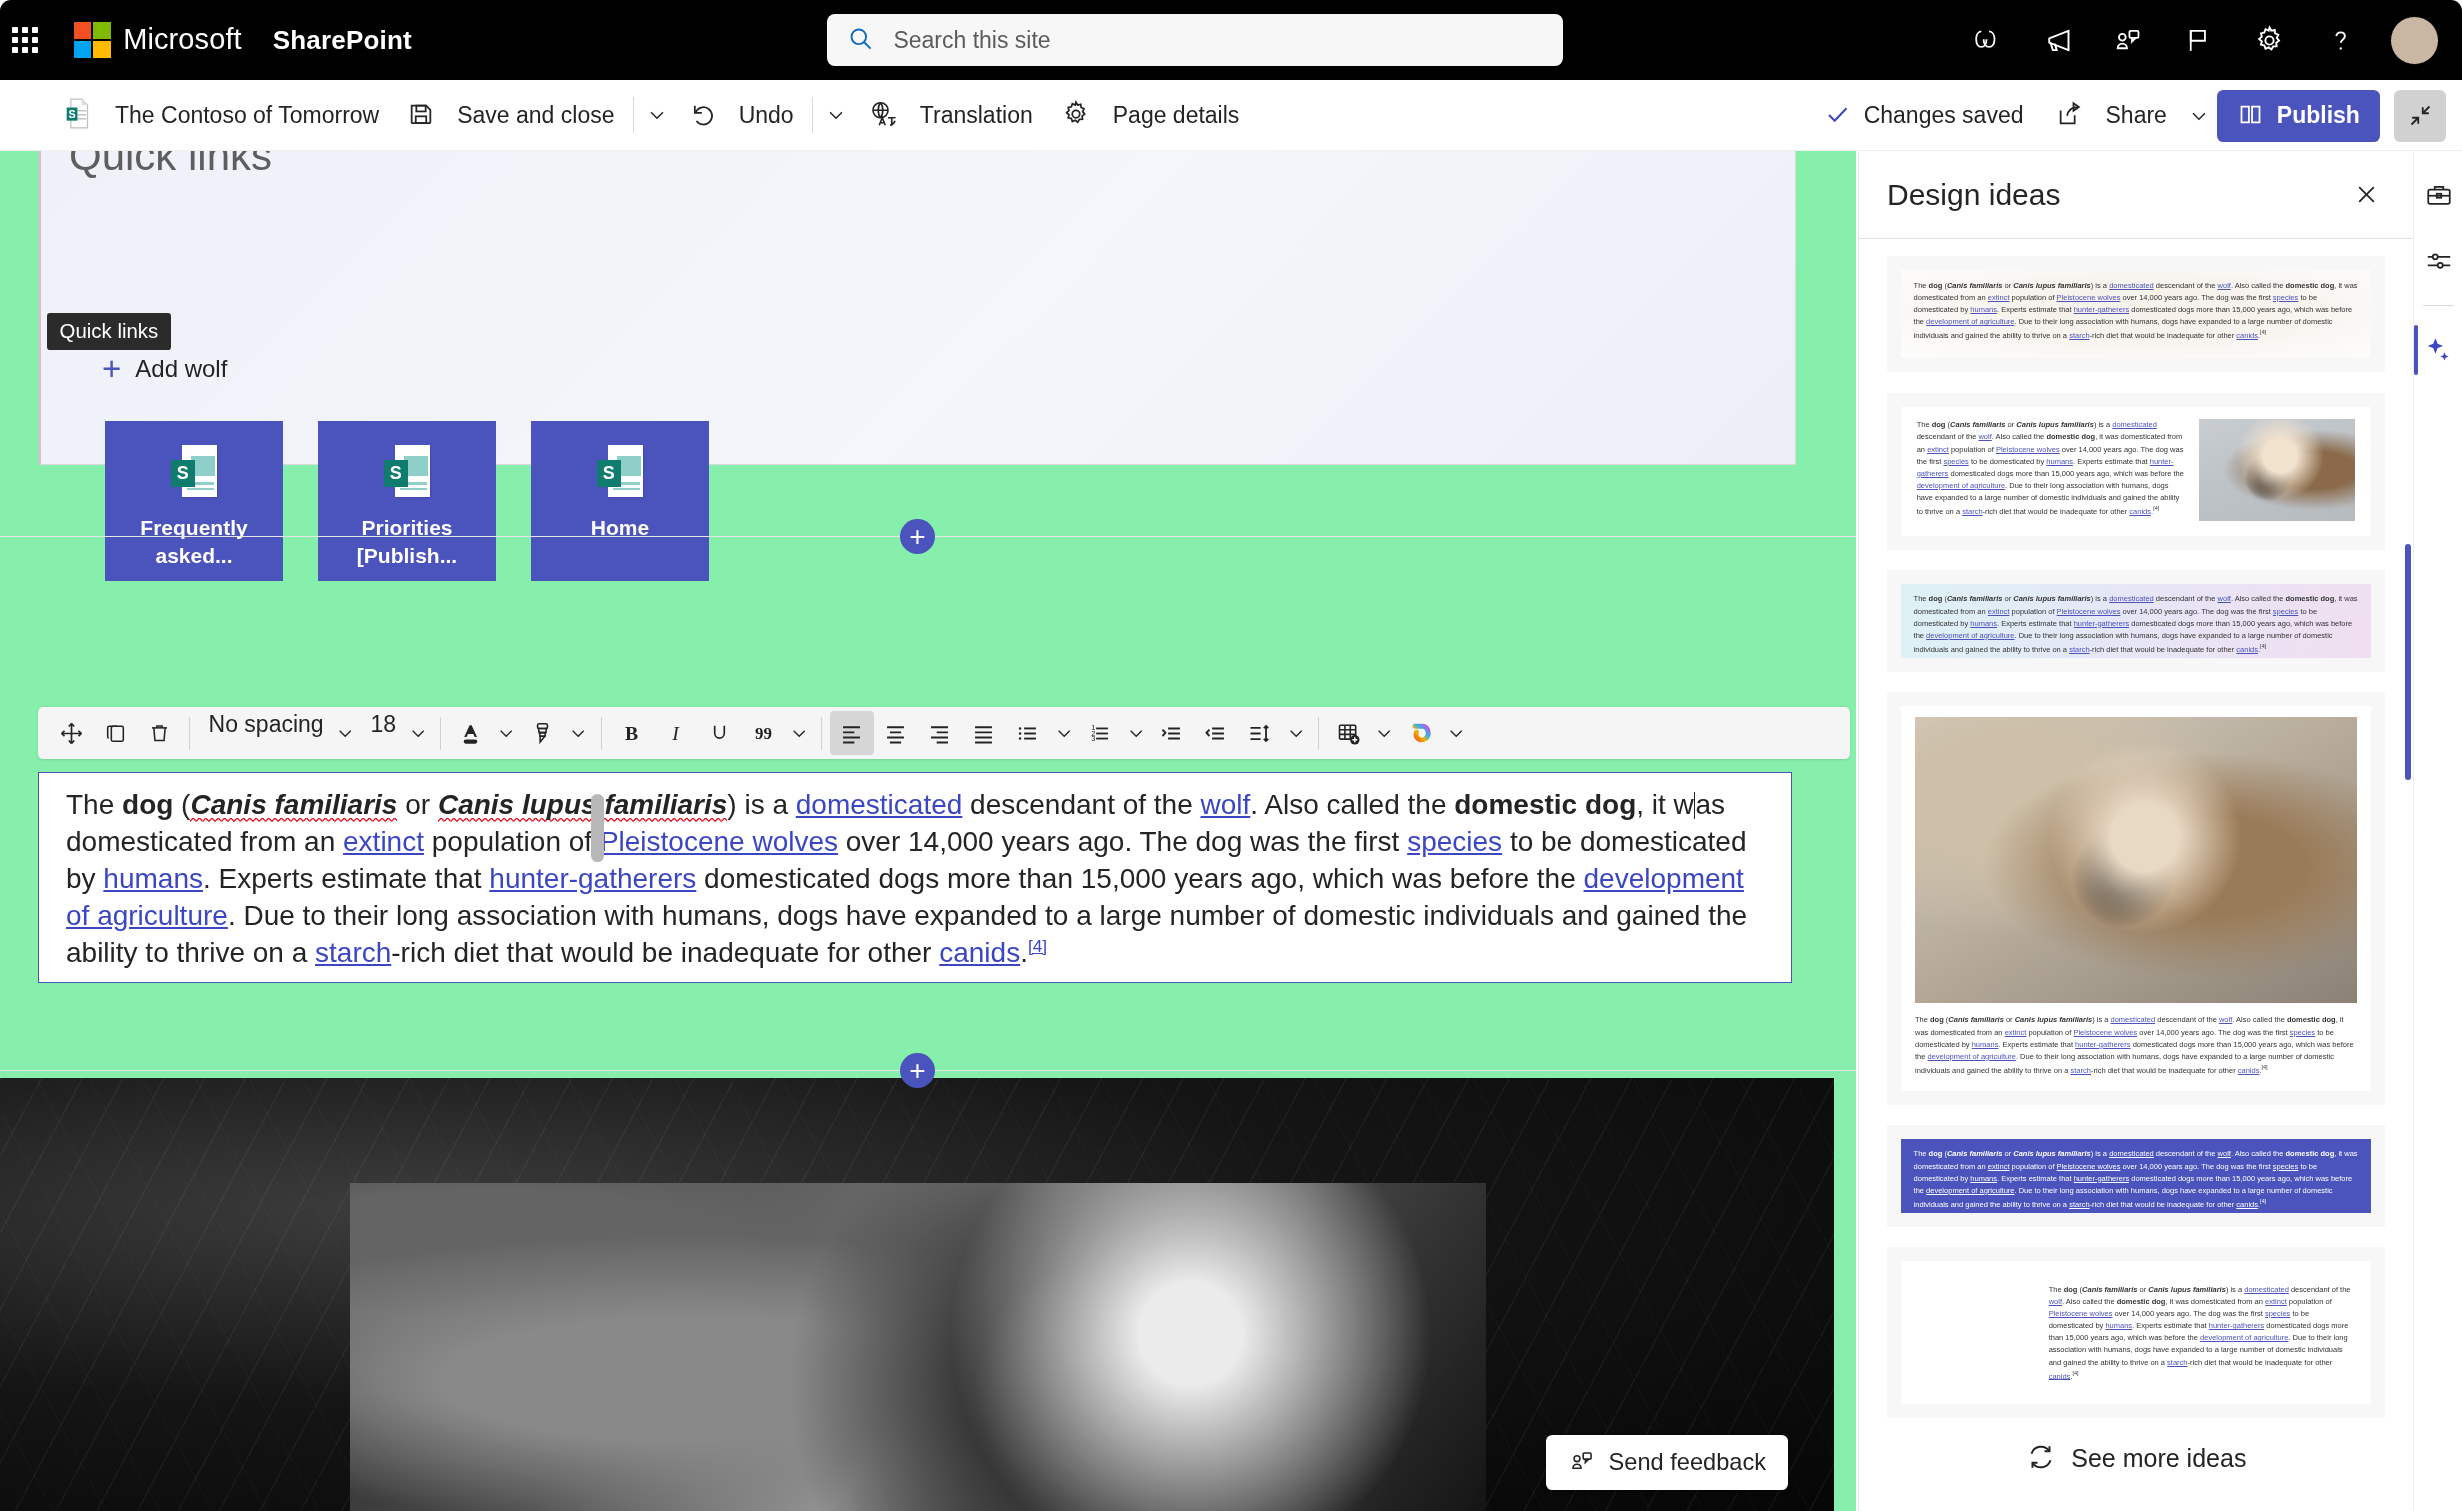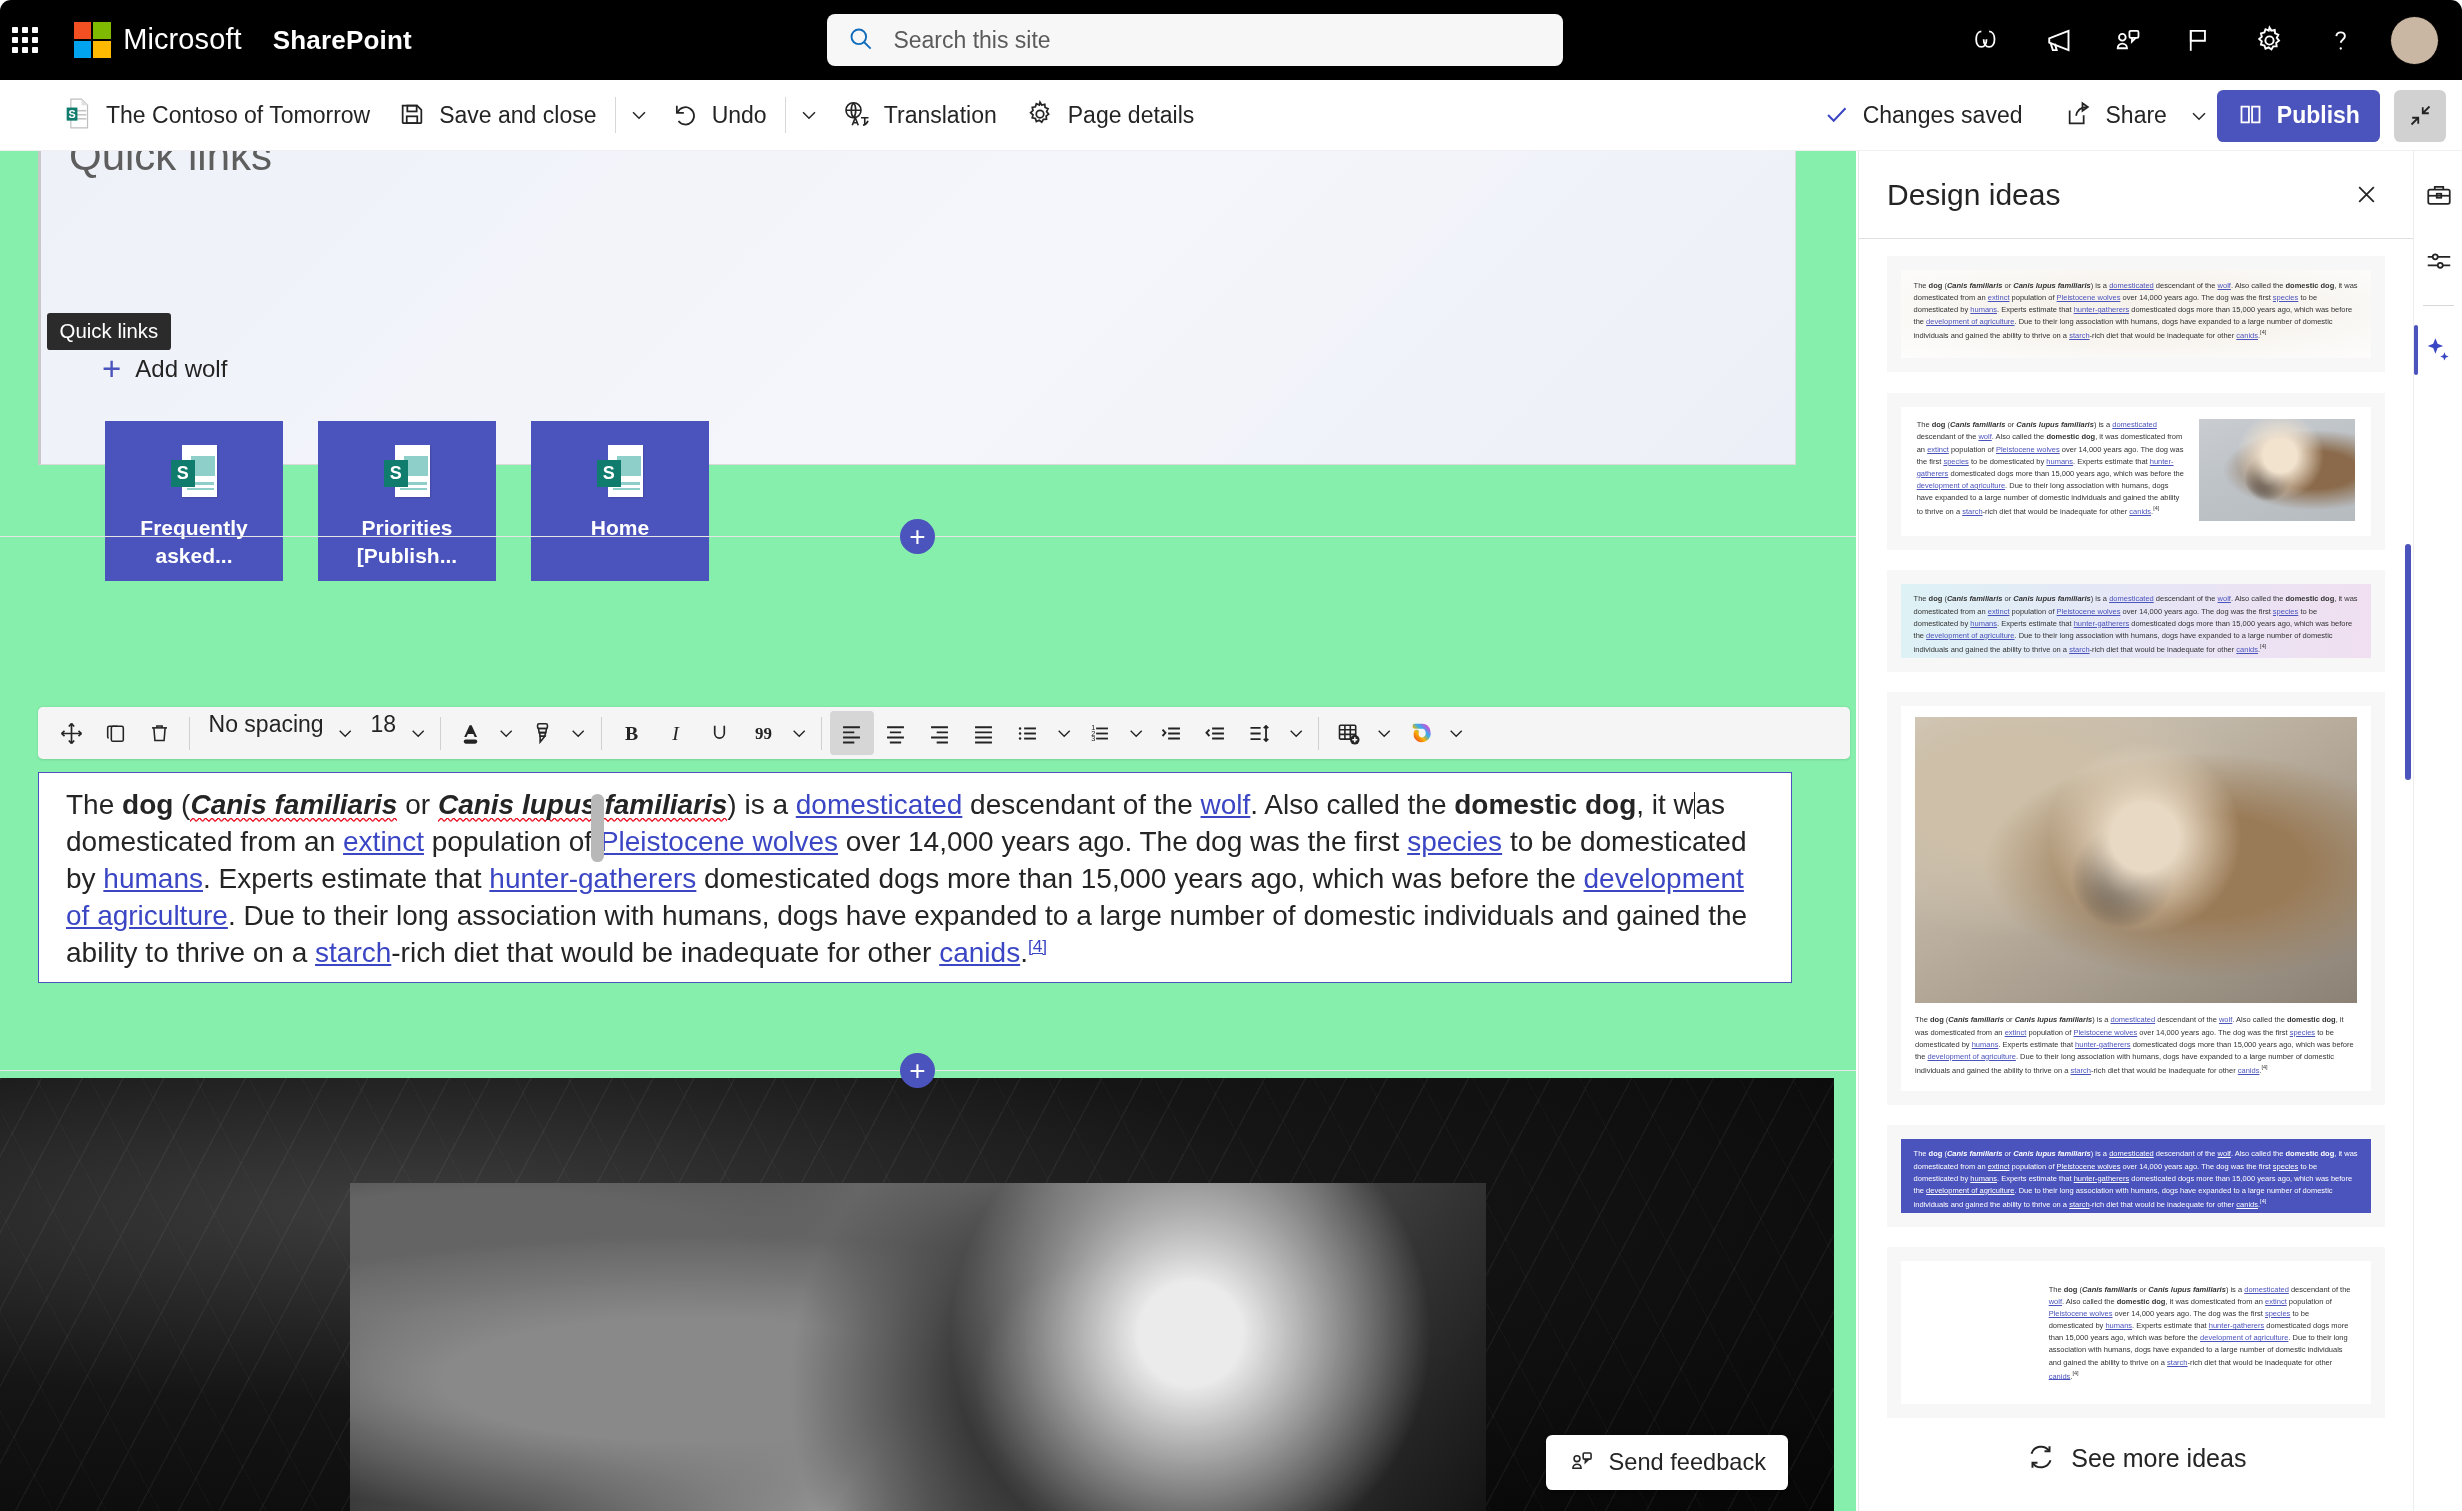--- a/index.html
+++ b/index.html
@@ -49,25 +49,25 @@
     overflow:hidden; position:relative; cursor:pointer; border:1.6px solid #000;
   }
 
   
   .cmd-bar {
     position:absolute; top:80px; left:0; width:2462px; height:71px;
     background:#fff; display:flex; align-items:center;
     border-bottom:0.8px solid #f0f0f0;
   }
   .cmd-item { display:flex; align-items:center; height:50px; padding:0 14px; border-radius:4.7px; cursor:pointer; }
-  .cmd-item .lbl { font-size:23px; color:#242424; margin-left:13px; white-space:nowrap;text-align:right; }
+  .cmd-item .lbl { font-size:23px; color:#242424; margin-left:22px; white-space:nowrap;text-align:right; }
   .cmd-sep { width:0.8px; height:36px; background:#d8d8d8; margin:0 4.7px; }
   .chev-btn { width:36px; height:50px; display:flex; align-items:center; justify-content:center; cursor:pointer; border-radius:4.7px; }
   .cmd-right { position:absolute; right:15.7px; top:0; height:71px; display:flex; align-items:center; }
-  .saved { display:flex; align-items:center; margin-right:28px; }
+  .saved { display:flex; align-items:center; margin-right:18px; }
   .saved .lbl { font-size:23px; color:#242424; margin-left:12.6px; }
   .publish-btn {
     background:#4b53bc; color:#fff; height:52px; border-radius:6.3px;
     display:flex; align-items:center; padding:0 20.4px; cursor:pointer;
   }
   .publish-btn .lbl { font-size:23px; font-weight:600; margin-left:12.6px; }
   .collapse-btn {
     width:52px; height:52px; background:#d1d1d1; border-radius:6.3px; margin-left:14px;
     display:flex; align-items:center; justify-content:center; cursor:pointer;
   }

